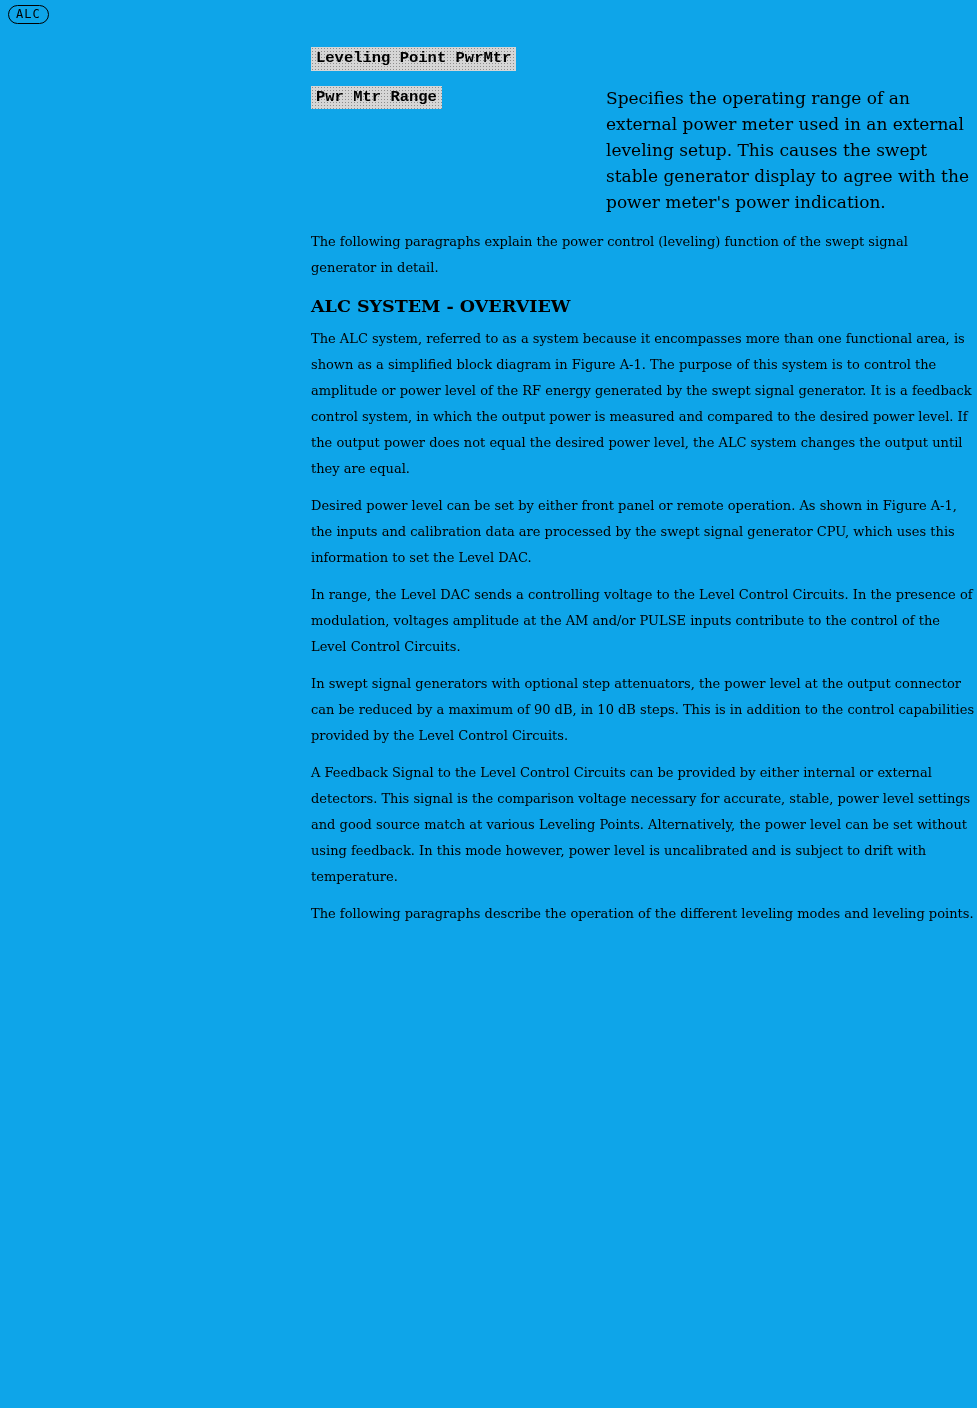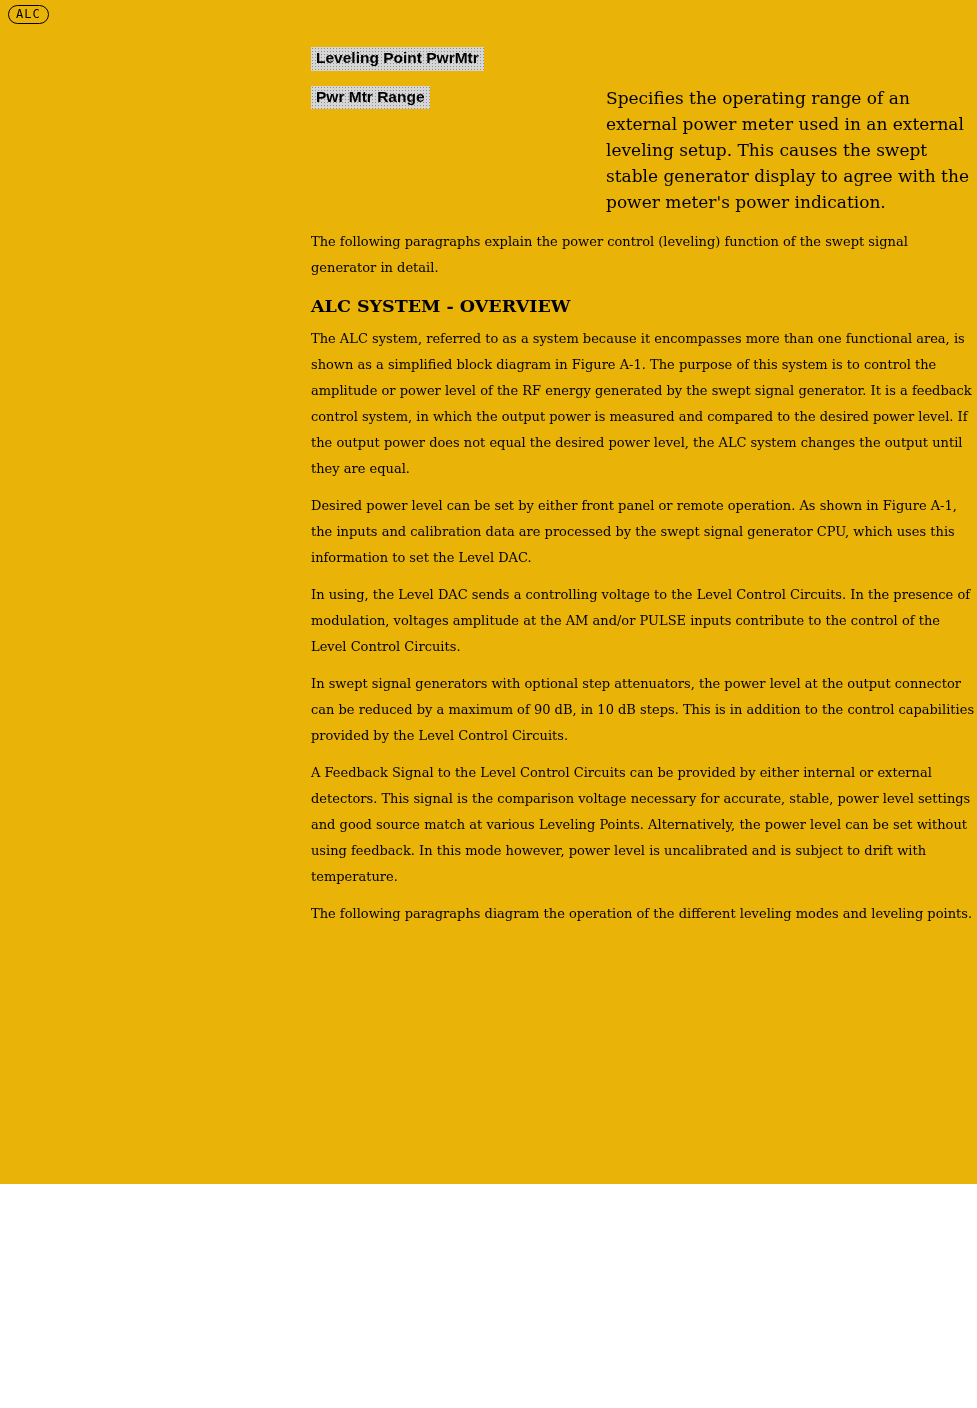--- a/index.html
+++ b/index.html
@@ -1,21 +1,21 @@
 <!DOCTYPE html>
 <html><head>
 <meta charset="utf-8">
 <style>
   * { margin: 0; padding: 0; box-sizing: border-box; }
   html, body { background: #ffffff; }
   .page {
     position: relative;
     width: 977px;
-    height: 1184px;
-    background: #eab308;
+    height: 1408px;
+    background: #0ea5e9;
     color: #000000;
     font-family: "DejaVu Serif", serif;
     overflow: hidden;
   }
   .corner-tab {
     position: absolute;
     top: 5px;
     left: 8px;
     font-family: "DejaVu Sans Mono", monospace;
     font-size: 12px;
@@ -28,21 +28,21 @@
   .content {
     position: absolute;
     left: 311px;
     top: 46px;
     width: 666px;
   }
   .def-row { display: flex; margin-bottom: 14px; }
   .term-col { flex: 0 0 295px; width: 295px; padding-top: 1px; }
   .term {
     display: inline-block;
-    font-family: Liberation Sans, sans-serif;
+    font-family: Liberation Mono, monospace;
     font-weight: bold;
     font-size: 15.5px;
     line-height: 1.2;
     background-color: #d6d6d6;
     background-image: radial-gradient(#8d8d8d 0.8px, rgba(0,0,0,0) 0.9px);
     background-size: 3px 3px;
     padding: 2px 5px 3px;
   }
   .def-desc { flex: 1; font-size: 17px; line-height: 26px; }
   .body-text { font-size: 13px; line-height: 26px; margin: 0 0 11px; text-align: left; }
@@ -80,21 +80,21 @@
         <div class="def-desc">Specifies the operating range of an external power meter used in an external leveling setup. This causes the swept stable generator display to agree with the power meter's power indication.</div>
       </div>
     </div>
 
     <p class="body-text">The following paragraphs explain the power control (leveling) function of the swept signal generator in detail.</p>
 
     <h2 class="section-heading">ALC SYSTEM - OVERVIEW</h2>
 
     <p class="body-text"><span>The ALC system, referred to as a system because it encompasses more than one functional area, is shown as a simplified block diagram in Figure A-1. The purpose of this system is to control the amplitude or power level of the RF energy generated by the swept signal generator. It is a feedback control system, in which the output power is measured and compared to the desired power level. If the output power does not equal the desired power level, the ALC system changes the output until they are equal.</span></p>
     <p class="body-text"><span>Desired power level can be set by either front panel or remote operation. As shown in Figure A-1, the inputs and calibration data are processed by the swept signal generator </span><span class="italic">CPU,</span><span> which uses this information to set the </span><span class="italic">Level DAC</span><span>.</span></p>
-    <p class="body-text"><span>In using, the </span><span class="italic">Level DAC</span><span> sends a controlling voltage to the </span><span class="italic">Level Control Circuits</span><span>. In the presence of modulation, voltages amplitude at the AM and/or PULSE inputs contribute to the control of the </span><span class="italic">Level Control Circuits</span><span>.</span></p>
+    <p class="body-text"><span>In range, the </span><span class="italic">Level DAC</span><span> sends a controlling voltage to the </span><span class="italic">Level Control Circuits</span><span>. In the presence of modulation, voltages amplitude at the AM and/or PULSE inputs contribute to the control of the </span><span class="italic">Level Control Circuits</span><span>.</span></p>
     <p class="body-text"><span>In swept signal generators with optional step attenuators, the power level at the output connector can be reduced by a maximum of 90 dB, in 10 dB steps. This is in addition to the control capabilities provided by the </span><span class="italic">Level Control Circuits</span><span>.</span></p>
     <p class="body-text"><span>A </span><span class="italic">Feedback Signal</span><span> to the </span><span class="italic">Level Control Circuits</span><span> can be provided by either internal or external detectors. This signal is the comparison voltage necessary for accurate, stable, power level settings and good source match at various </span><span class="italic">Leveling Points</span><span>. Alternatively, the power level can be set without using feedback. In this mode however, power level is uncalibrated and is subject to drift with temperature.</span></p>
-    <p class="body-text"><span>The following paragraphs diagram the operation of the different leveling modes and leveling points.</span></p>
+    <p class="body-text"><span>The following paragraphs describe the operation of the different leveling modes and leveling points.</span></p>
 
   </div>
 
 
 </div>
 
 </body></html>

